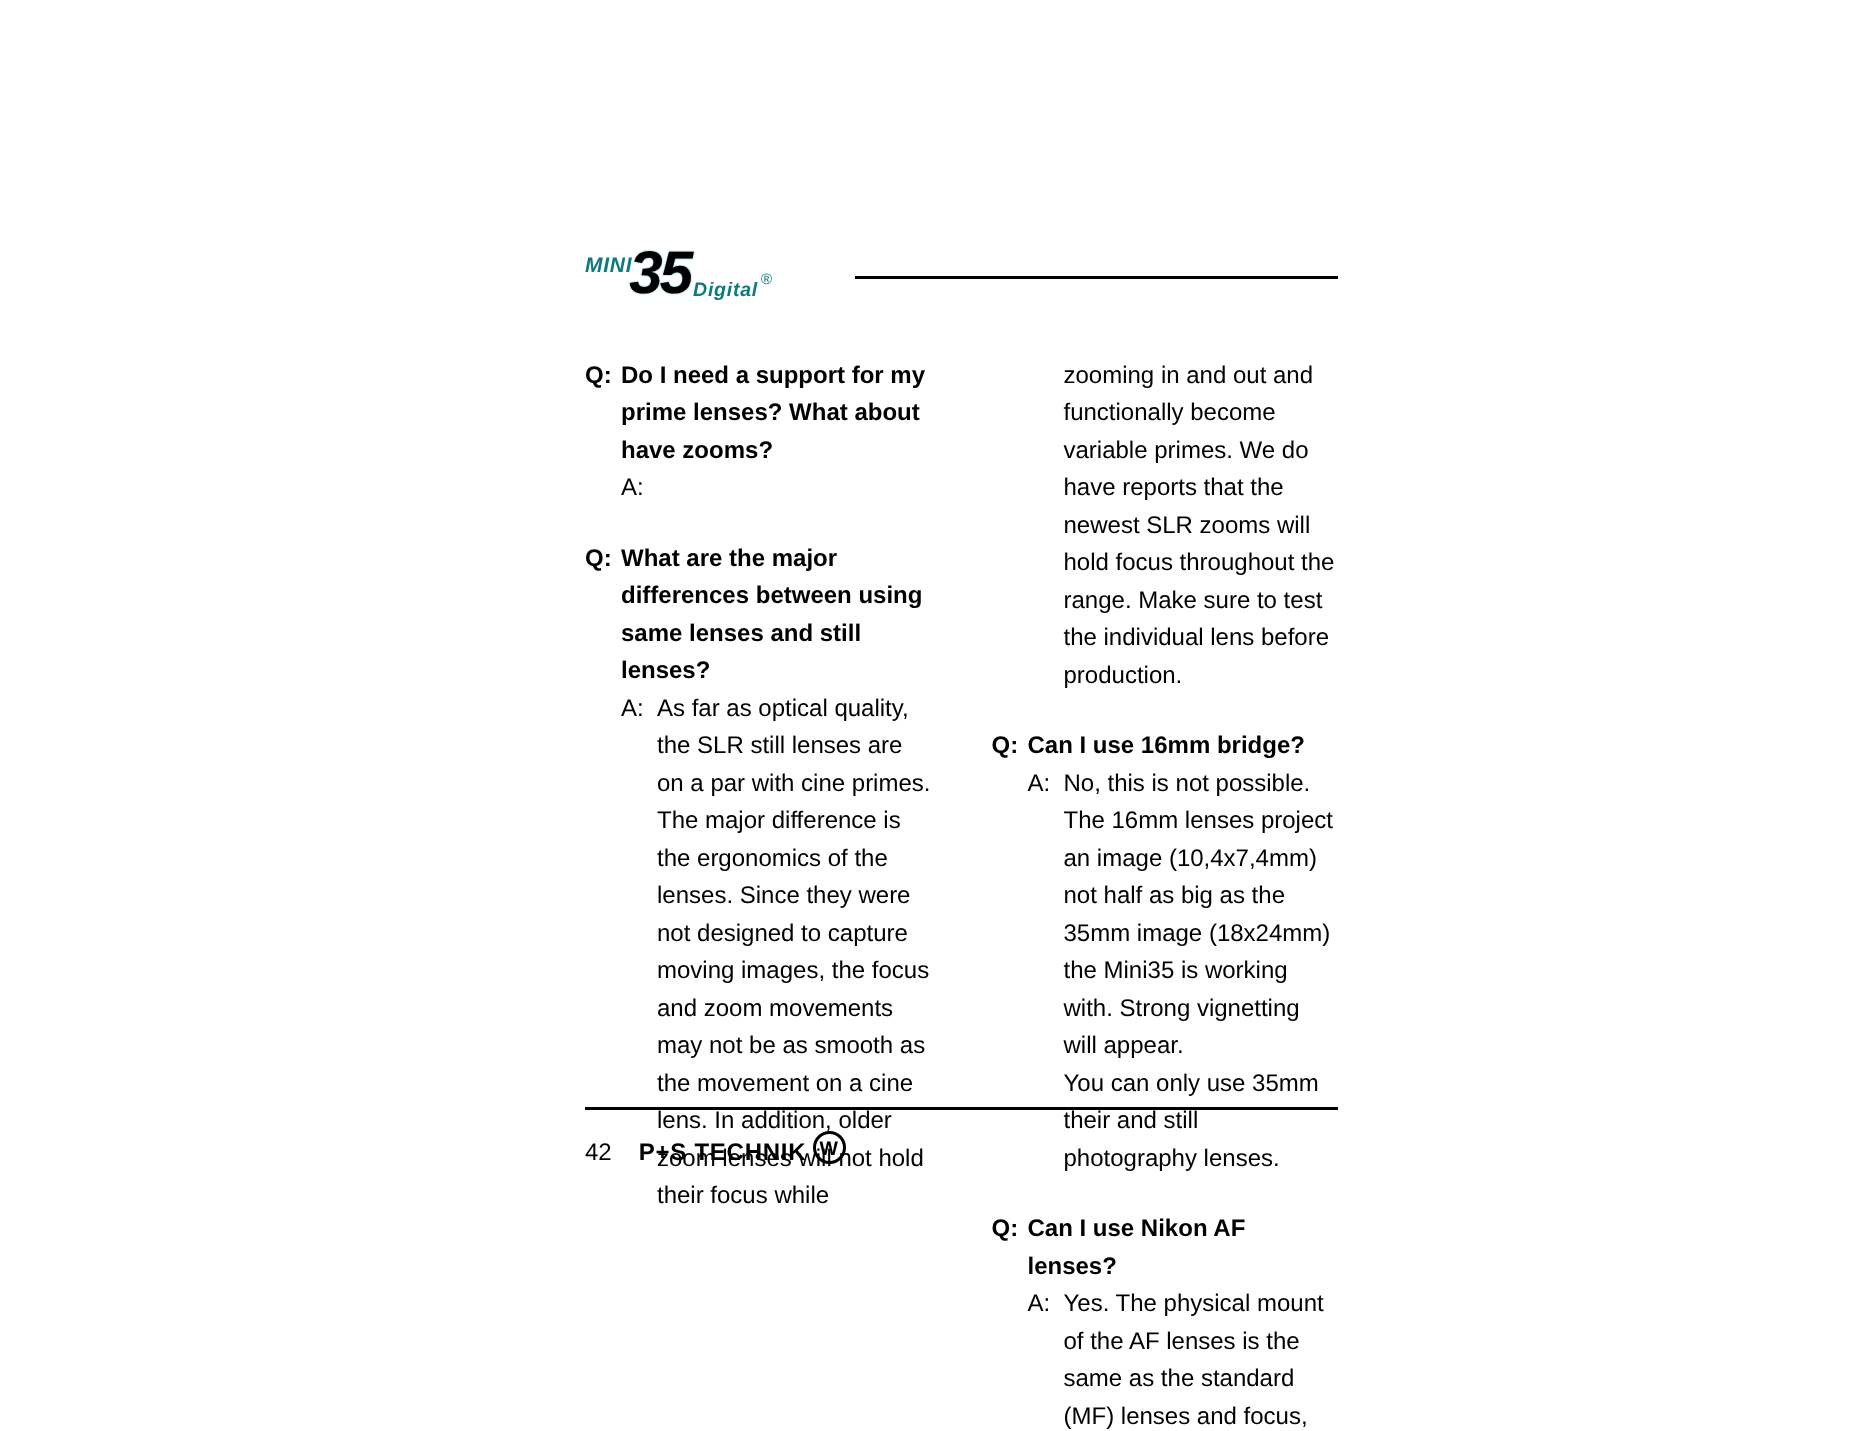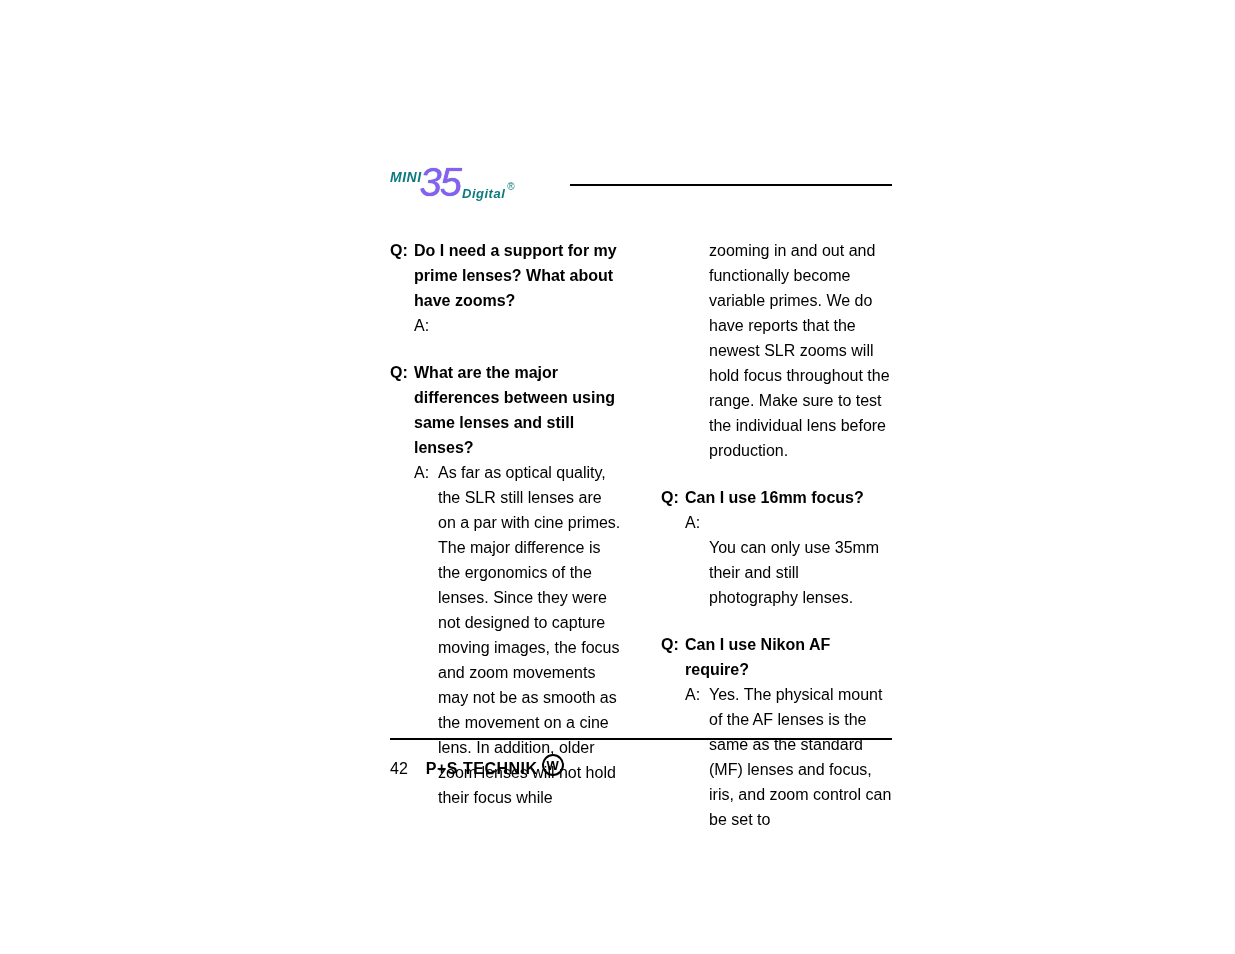--- a/index.html
+++ b/index.html
@@ -36,22 +36,22 @@
     font-style: italic;
     font-weight: 900;
     color: #0d7a7f;
     font-size: 14px;
     letter-spacing: 0.5px;
     transform: translateY(-14px);
     margin-right: -2px;
   }
   .logo .thirtyfive {
     font-style: italic;
-    font-weight: 400;
-    color: #8b5cf6;
+    font-weight: 700;
+    color: #000000;
     font-size: 40px;
     letter-spacing: -2px;
     line-height: 1;
     text-shadow: 0 0 1px #0d7a7f;
   }
   .logo .digital {
     font-style: italic;
     font-weight: 900;
     color: #0d7a7f;
     font-size: 13px;
@@ -201,32 +201,33 @@
 
     <div class="col">
 
       <div class="qa">
         <div class="cont-text">zooming in and out and functionally become variable primes. We do have reports that the newest SLR zooms will hold focus throughout the range. Make sure to test the individual lens before production.</div>
       </div>
 
       <div class="qa">
         <div class="q-row">
           <span class="q-label">Q:</span>
-          <span class="q-text">Can I use 16mm focus?</span>
-        </div>
-        <div class="a-row">
-          <span class="a-label">A:</span>
+          <span class="q-text">Can I use 16mm bridge?</span>
+        </div>
+        <div class="a-row">
+          <span class="a-label">A:</span>
+          <span class="a-text">No, this is not possible. The 16mm lenses project an image (10,4x7,4mm) not half as big as the 35mm image (18x24mm) the Mini35 is working with. Strong vignetting will appear.</span>
         </div>
         <div class="cont-text">You can only use 35mm their and still photography lenses.</div>
       </div>
 
       <div class="qa">
         <div class="q-row">
           <span class="q-label">Q:</span>
-          <span class="q-text">Can I use Nikon AF require?</span>
+          <span class="q-text">Can I use Nikon AF lenses?</span>
         </div>
         <div class="a-row">
           <span class="a-label">A:</span>
           <span class="a-text">Yes. The physical mount of the AF lenses is the same as the standard (MF) lenses and focus, iris, and zoom control can be set to</span>
         </div>
       </div>
 
     </div>
   </div>
 

